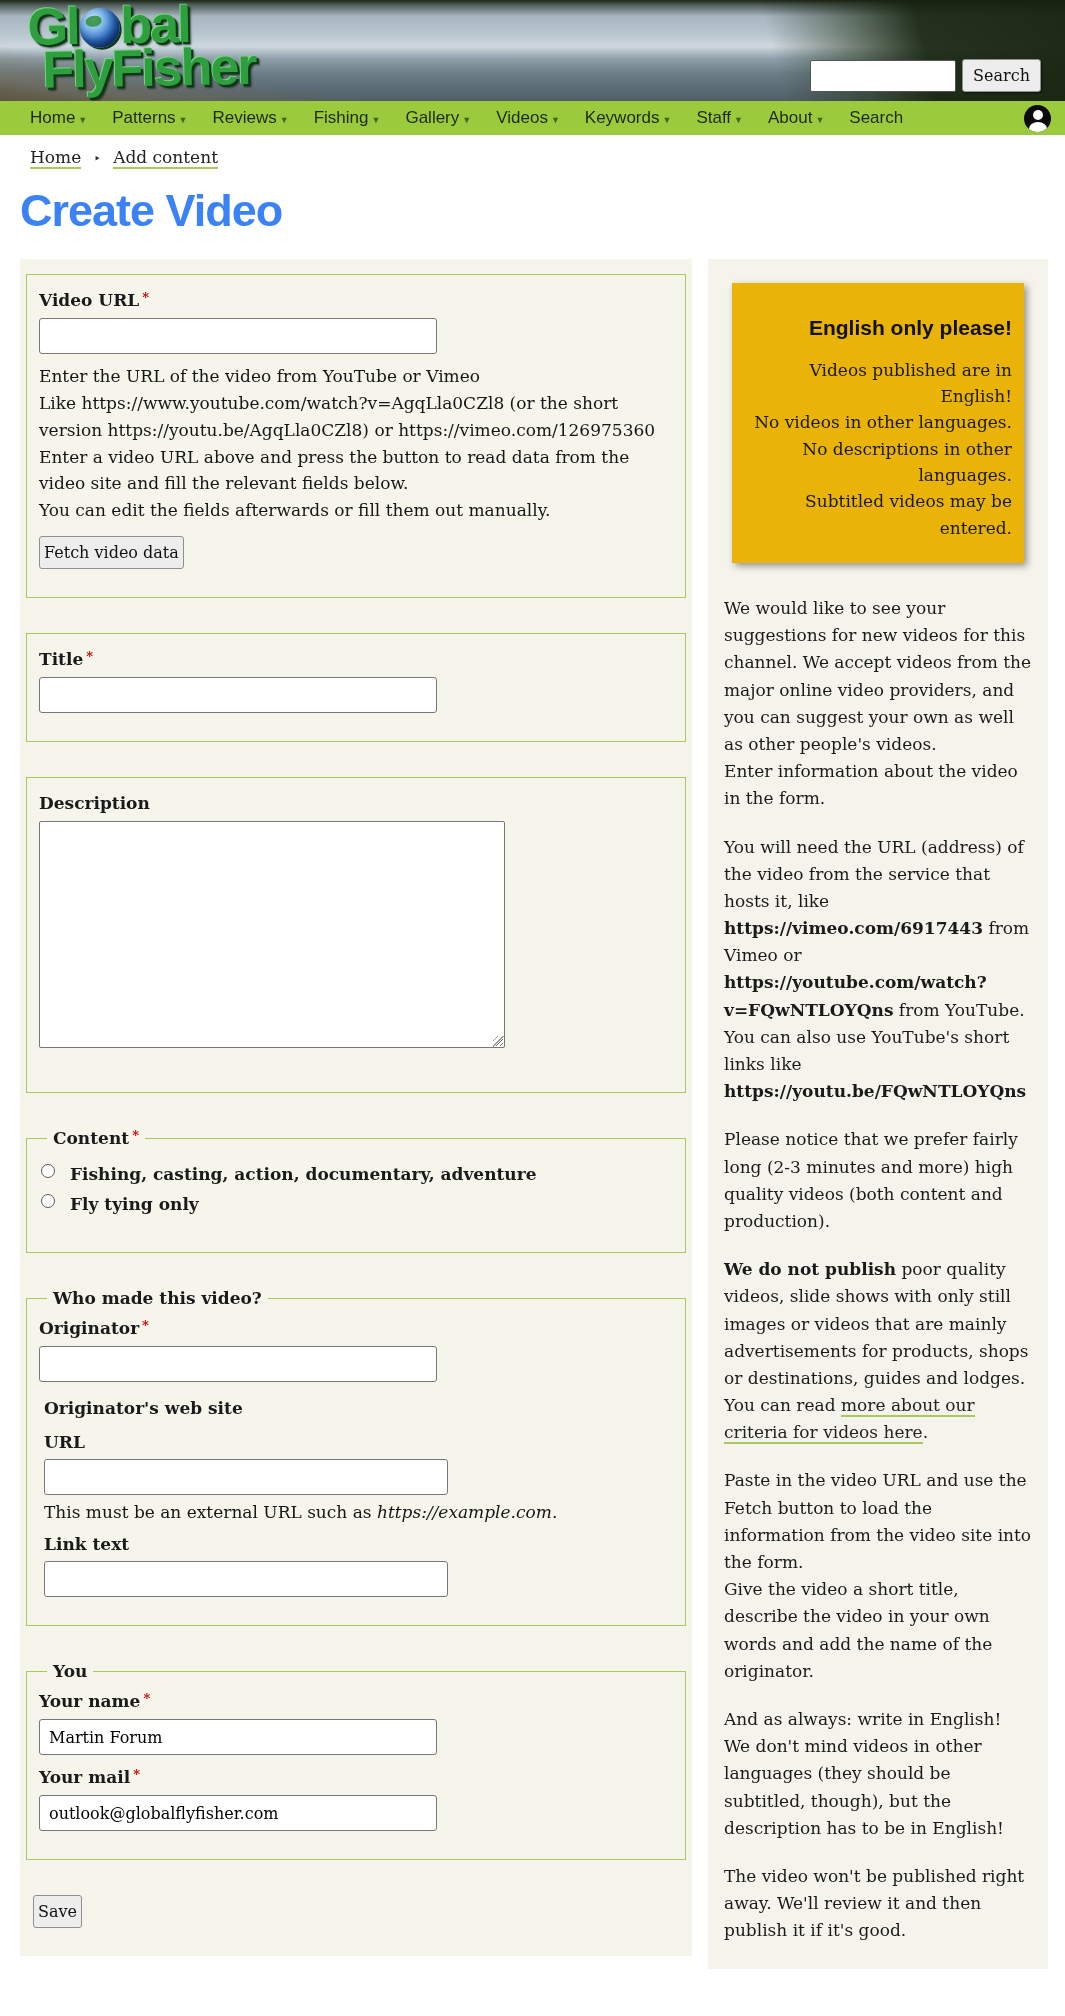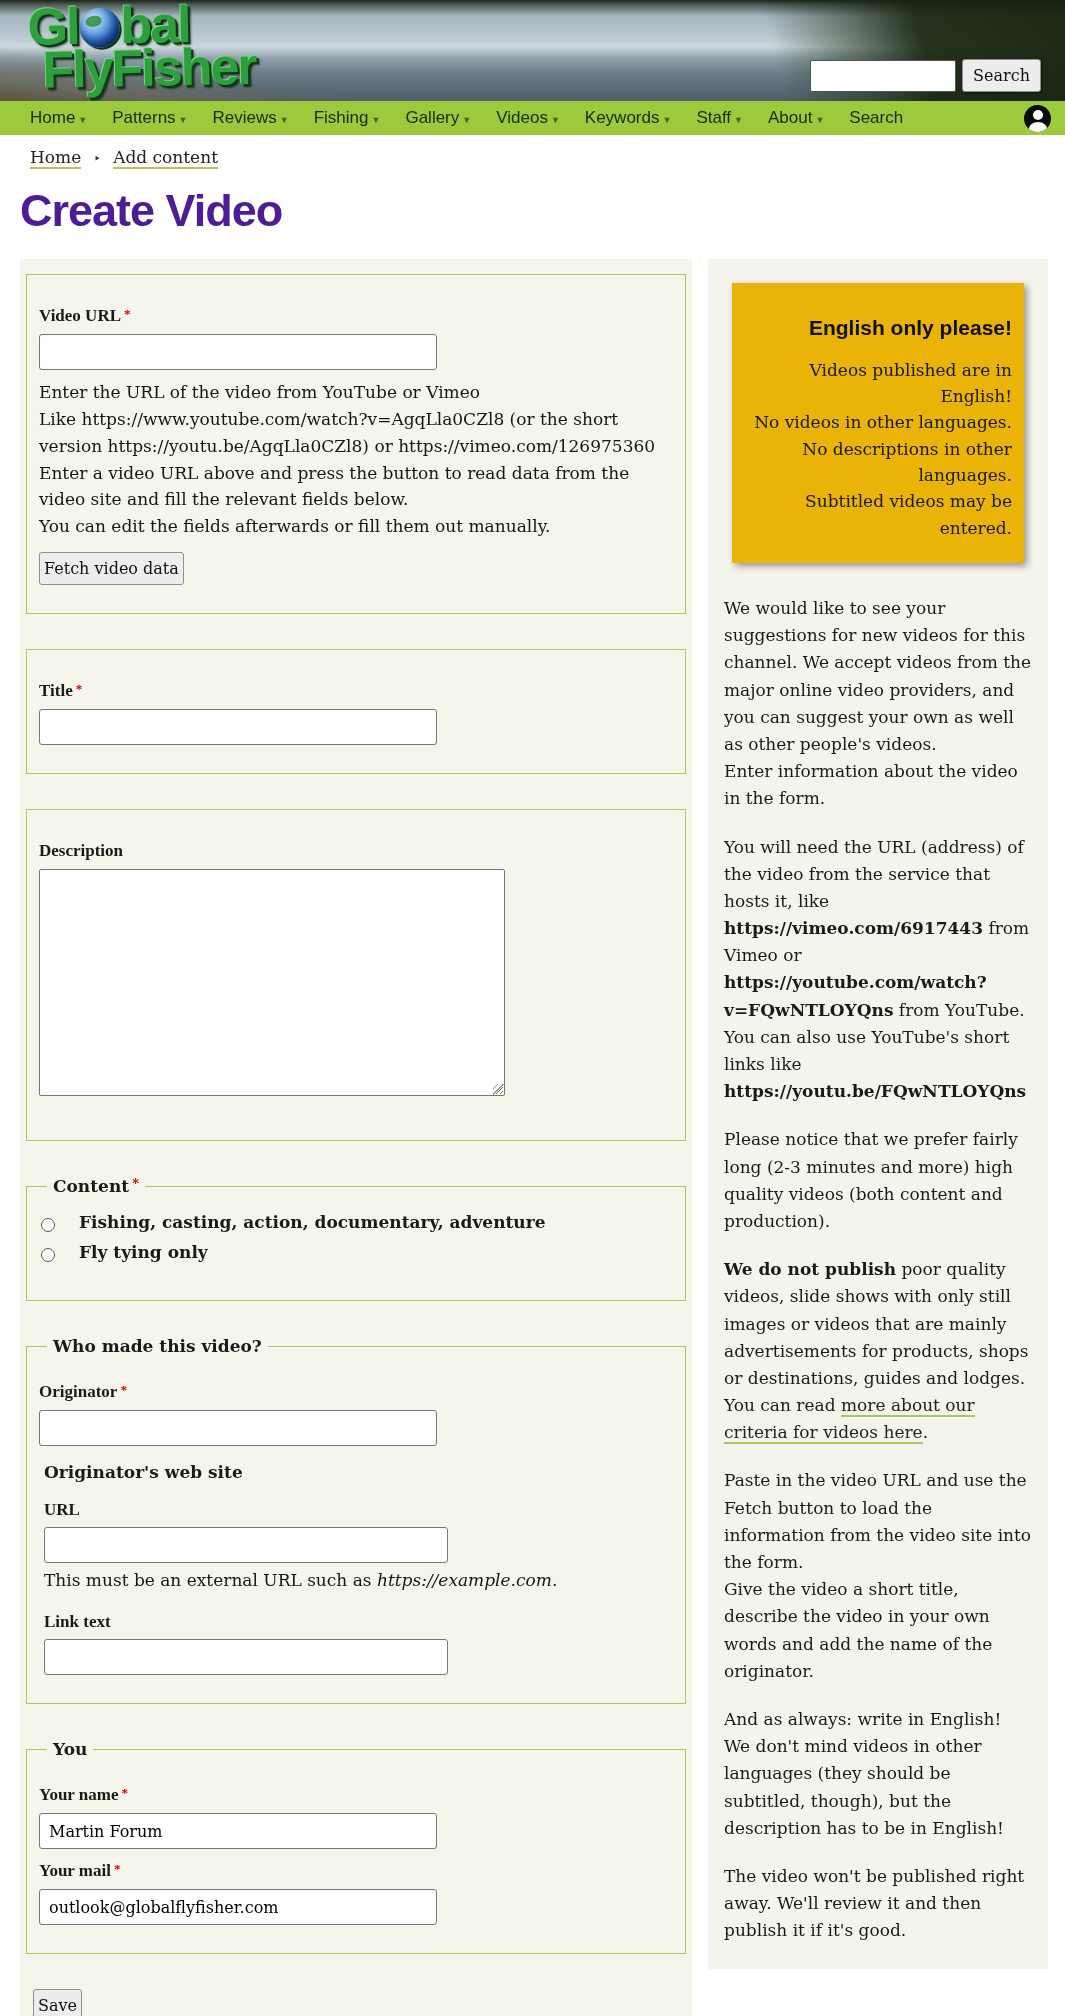--- a/index.html
+++ b/index.html
@@ -57,51 +57,51 @@
   .user-icon { margin-left:auto; width:27px; height:27px; border-radius:50%; background:#0b0b0b; position:relative; overflow:hidden; cursor:pointer; }
   .user-icon::before { content:""; position:absolute; top:5px; left:8.5px; width:10px; height:10px; border-radius:50%; background:#fff; }
   .user-icon::after  { content:""; position:absolute; top:17px; left:4.5px; width:18px; height:13px; border-radius:50% 50% 0 0; background:#fff; }
 
   
   .breadcrumb { margin:12px 0 0 30px; font-size:17px; }
   .crumb { color:#222; text-decoration:none; border-bottom:2px solid #a9c85e; cursor:pointer; }
   .crumb-sep { font-size:12px; color:#333; margin:0 7px; }
   h1.page-title {
     margin:18px 0 0 20px; font-family:"Liberation Sans", sans-serif; font-weight:bold;
-    font-size:45px; letter-spacing:-1px; color:#4c1d95;
+    font-size:45px; letter-spacing:-1px; color:#3b82f6;
   }
 
   
   .layout { display:flex; align-items:flex-start; margin:22px 0 0 20px; }
   .main-col { width:672px; background:#f5f5ec; padding:15px 6px 20px; }
   .side-col { width:340px; background:#f5f4ec; margin-left:16px; padding:4px 16px 4px; font-size:17px; line-height:1.6; }
 
   
   .fset, fieldset.fset2 {
     border:1px solid #a9c85e; margin:0 0 35px; padding:13px 12px 28px;
     background:transparent;
   }
   fieldset.fset2 { padding-top:8px; }
   fieldset.fset2 legend { font-weight:bold; font-size:17px; padding:0 6px; margin-left:8px; }
-  .flabel { display:block; font-weight:bold; font-size:17px; margin:18px 0 8px;font-family:Liberation Serif, serif; }
+  .flabel { display:block; font-weight:bold; font-size:17px; margin:2px 0 8px; }
   .req { color:#c00; font-size:13px; vertical-align:top; margin-left:3px; font-weight:bold; }
   .tinput {
     display:block; width:398px; height:36px; background:#fff; border:1px solid #777;
     border-radius:3px; font-family:"DejaVu Serif", serif; font-size:16px; padding:0 9px;
   }
   textarea.tarea {
     display:block; width:466px; height:227px; background:#fff; border:1px solid #777;
     border-radius:2px; font-family:"DejaVu Serif", serif; font-size:16px; padding:6px 9px;
     resize:vertical;
     background-image:linear-gradient(135deg, transparent 0 3px, #999 3px 4px, transparent 4px 7px, #999 7px 8px, transparent 8px);
     background-repeat:no-repeat; background-position:right bottom; background-size:11px 11px;
   }
   .help { font-size:17px; line-height:1.58; margin-top:9px; color:#161616; }
   .fetch-row { margin-top:12px; }
-  .radio-row { display:flex; align-items:flex-end; gap:24px; margin:8px 0 10px 2px; cursor:pointer; }
+  .radio-row { display:flex; align-items:flex-start; gap:15px; margin:8px 0 10px 2px; cursor:pointer; }
   .radio { width:14px; height:14px; border-radius:50%; border:1px solid #5a5a5a; background:#fdfdfd; flex:0 0 auto; }
   .radio-row .opt { font-weight:bold; font-size:17px; }
   .subsec { margin:16px 0 0 5px; }
   .subhead { font-weight:bold; font-size:17px; margin:0 0 14px; }
   .subsec .flabel { margin-bottom:7px; }
   .subsec .help { margin:4px 0 8px; }
   .save-row { margin:15px 0 8px 7px; }
 
   
   .notice {

